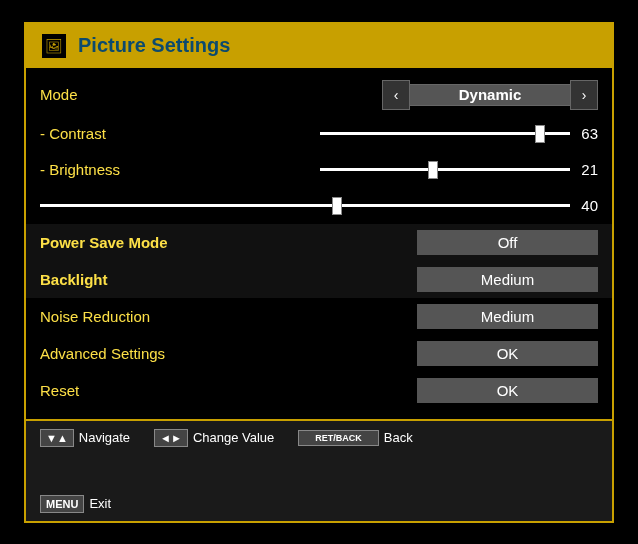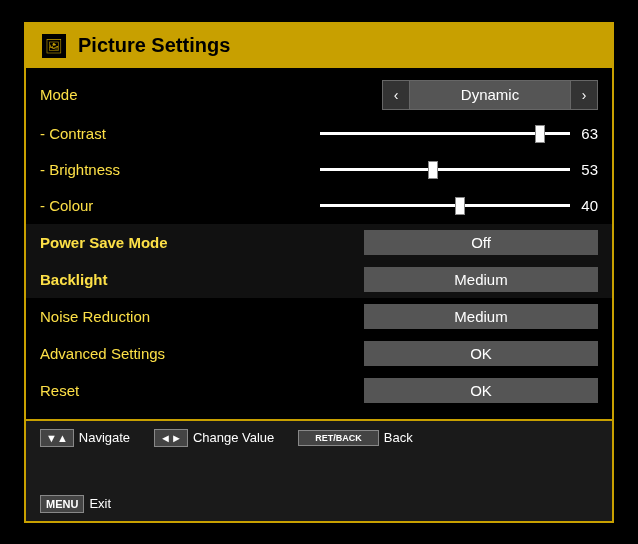--- a/index.html
+++ b/index.html
@@ -34,21 +34,21 @@
       display: flex;
       align-items: center;
       justify-content: center;
       font-size: 14px;
       color: #c8a000;
       flex-shrink: 0;
     }
     .panel-header-title {
       font-size: 20px;
       font-weight: bold;
-      color: #000000;
+      color: #0c4a6e;
     }
     .settings-body {
       padding: 6px 0 0 0;
     }
     .setting-row {
       display: flex;
       align-items: center;
       padding: 6px 14px;
       min-height: 36px;
     }
@@ -90,21 +90,21 @@
       color: #fff;
       width: 28px;
       text-align: right;
     }
     .value-box {
       background: #555;
       color: #fff;
       font-size: 15px;
       padding: 4px 0;
       text-align: center;
-      width: 234px;
+      width: 181px;
       margin-left: auto;
     }
     .mode-control {
       display: flex;
       align-items: center;
       gap: 0;
       margin-left: auto;
     }
     .mode-arrow {
       background: #333;
@@ -116,26 +116,27 @@
       align-items: center;
       justify-content: center;
       cursor: pointer;
       border: 1px solid #666;
     }
     .mode-value {
       background: #555;
       color: #fff;
       font-size: 15px;
       width: 160px;
-      height: 30px;
+      height: 22px;
       display: flex;
       align-items: center;
       justify-content: center;
       border-top: 1px solid #666;
       border-bottom: 1px solid #666;
+      font-weight: bold;
     }
     .footer {
       background: #1a1a1a;
       border-top: 2px solid #c8a000;
       padding: 8px 14px;
       display: flex;
       align-items: center;
       gap: 24px;
       flex-wrap: wrap;
       margin-top: 10px;
@@ -194,25 +195,24 @@
         </div>
         <span class="slider-value">63</span>
       </div>
     </div>
         <div class="setting-row">
       <span class="setting-label">- Brightness</span>
       <div class="slider-container">
         <div class="slider-track">
           <div class="slider-thumb" style="left: calc(45% - 5px);"></div>
         </div>
-        <span class="slider-value">53</span>
-      </div>
-    </div>
-        <div class="setting-row">
-      <span class="setting-label">- Colour</span>
+        <span class="slider-value">21</span>
+      </div>
+    </div>
+        <div class="setting-row">
       <div class="slider-container">
         <div class="slider-track">
           <div class="slider-thumb" style="left: calc(56% - 5px);"></div>
         </div>
         <span class="slider-value">40</span>
       </div>
     </div>
       </div>
 
     <div id="option-rows">

